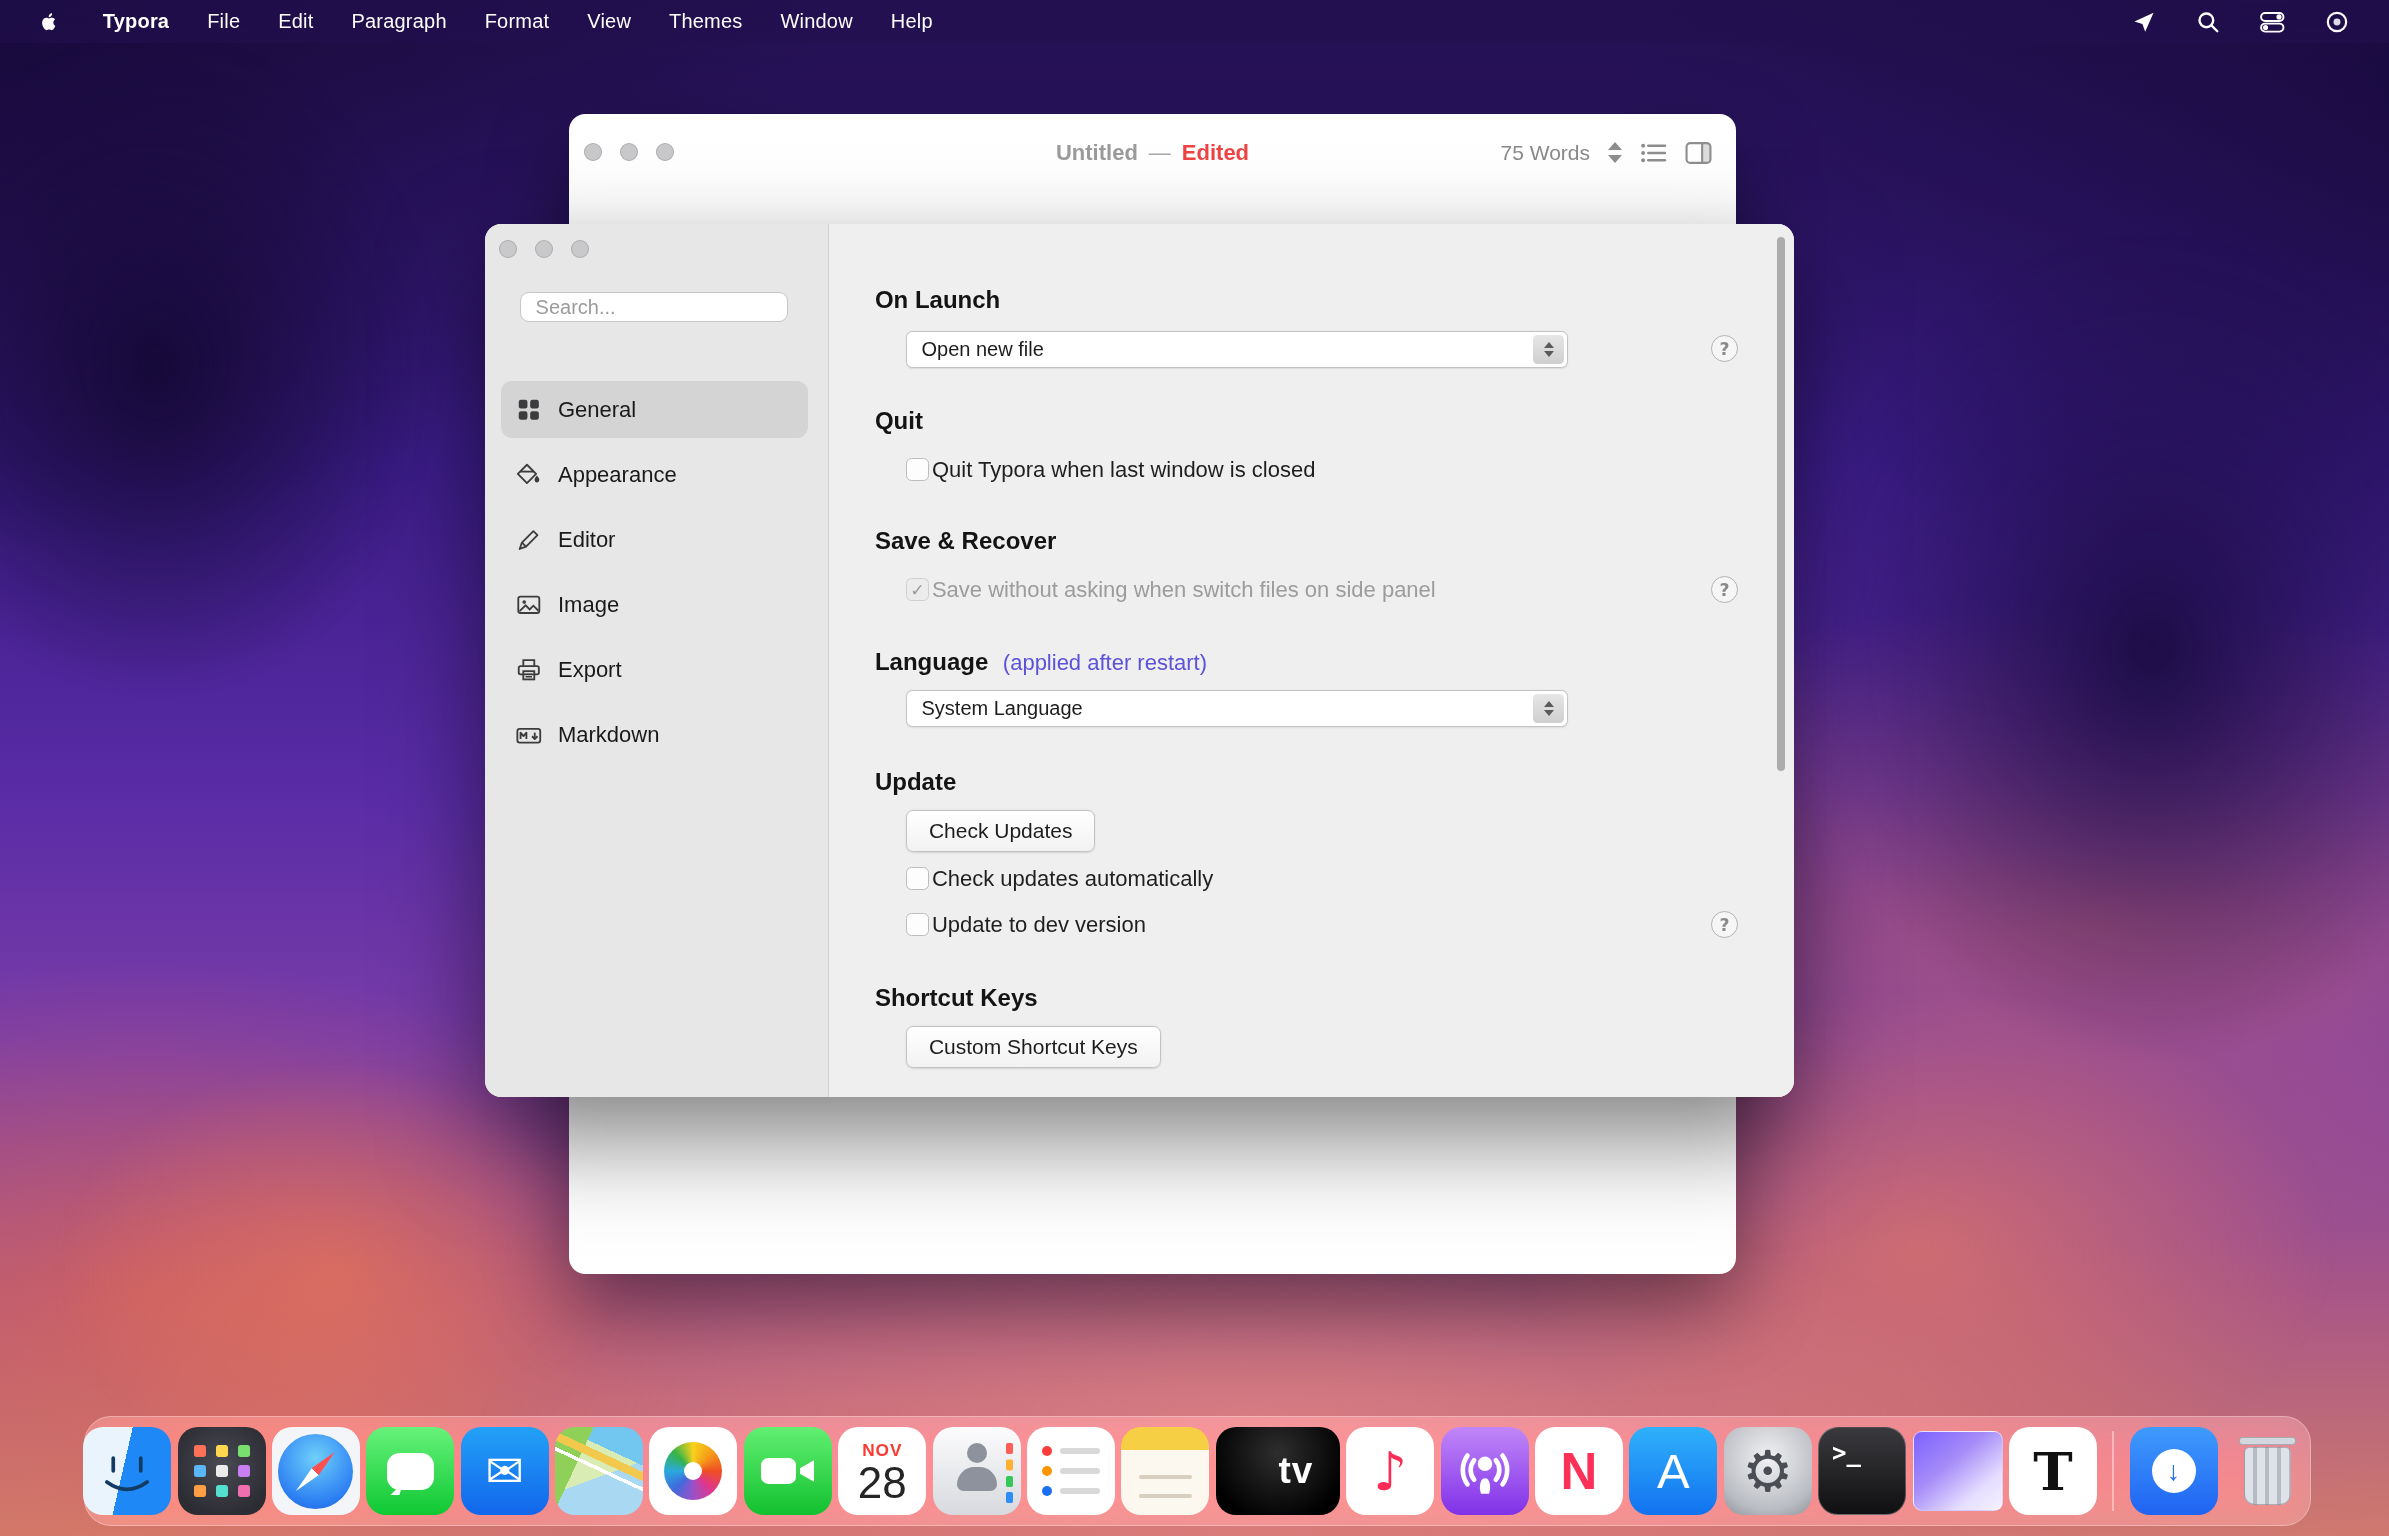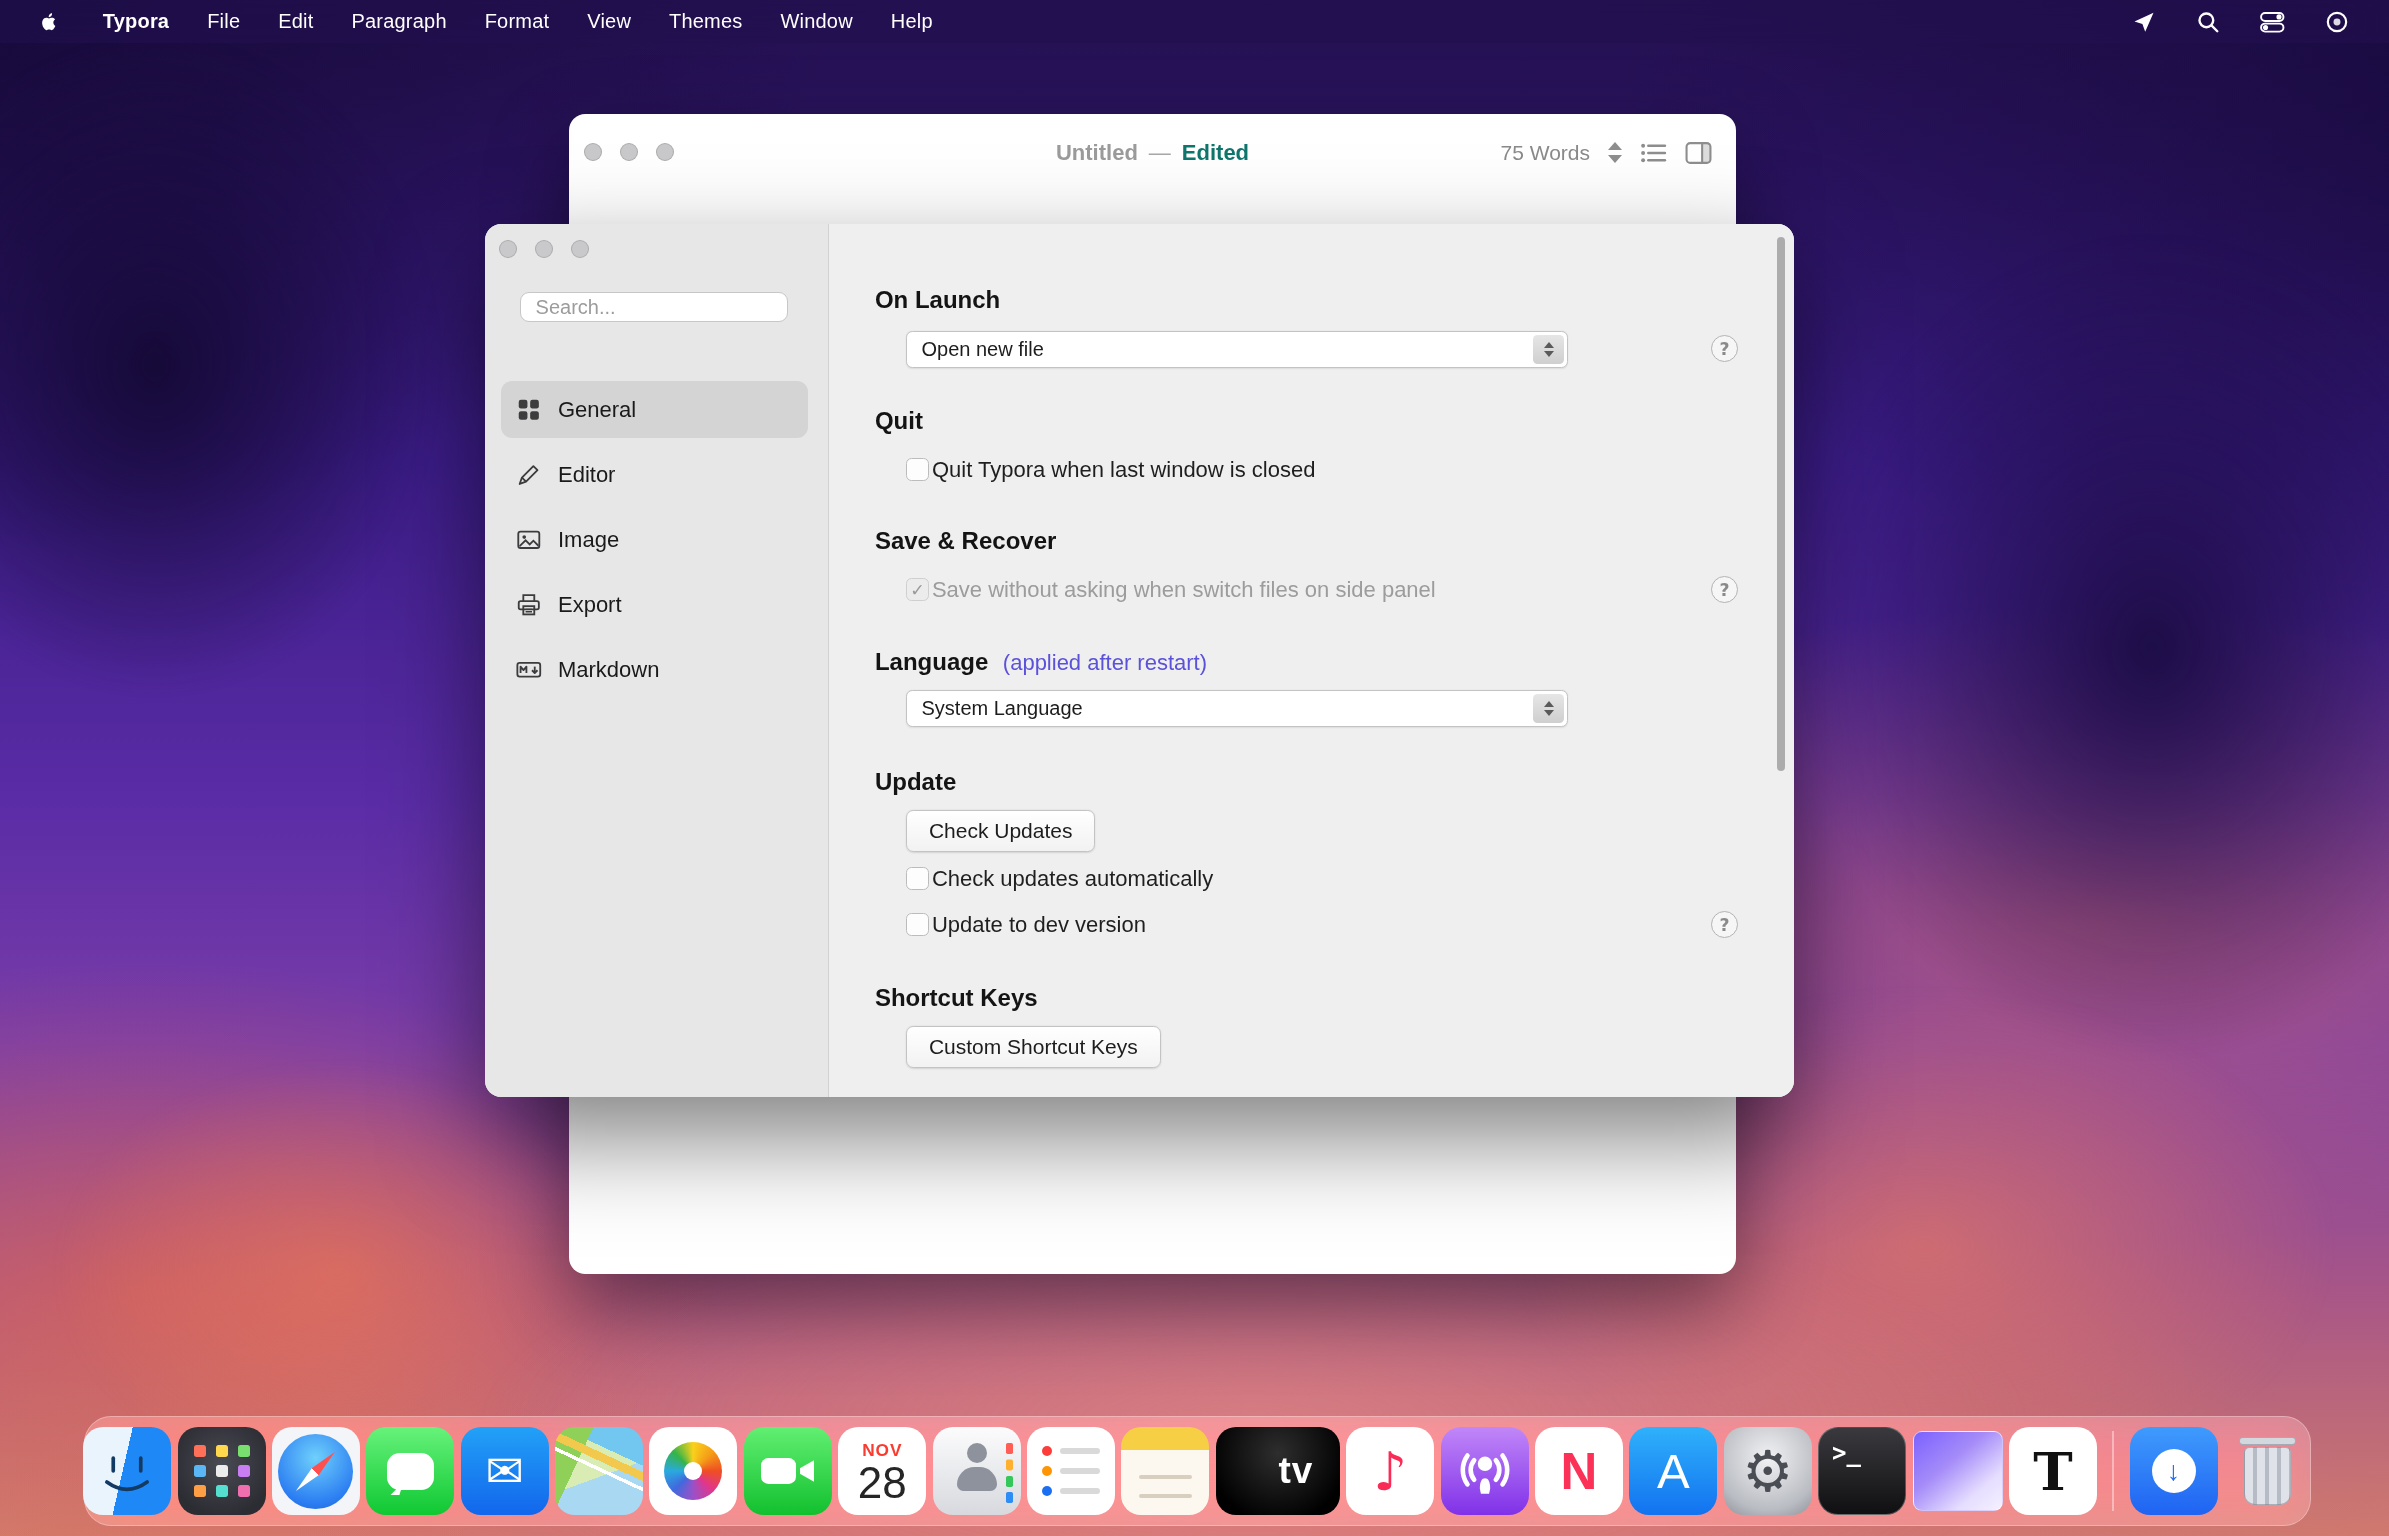--- a/index.html
+++ b/index.html
@@ -38,21 +38,21 @@
   .light{width:18px;height:18px;border-radius:50%;background:#c9c9cb;border:0.9px solid rgba(0,0,0,.14);box-sizing:border-box;}
 
   
   .doc-window{position:absolute;left:569px;top:114px;width:1167px;height:1160px;background:#fff;border-radius:16.4px;
     box-shadow:0 31px 82px rgba(0,0,0,.45);z-index:10;}
   .doc-titlebar{position:relative;height:77px;display:flex;align-items:center;justify-content:center;}
   .doc-titlebar .lights{position:absolute;left:14.6px;top:29px;}
   .doc-title{display:flex;gap:11px;font-size:22px;font-weight:600;}
   .t-main{color:#9b9b9b;}
   .t-sep{color:#a8a8a8;font-weight:400;}
-  .t-edit{color:#0f766e;}
+  .t-edit{color:#ef4444;}
   .doc-tools{position:absolute;right:24px;top:0;height:77px;display:flex;align-items:center;gap:18px;color:#8a8a8a;}
   .word-count{font-size:21px;font-weight:500;color:#8a8a8a;}
   .updown{display:flex;flex-direction:column;gap:4.6px;}
   .updown i{display:block;width:0;height:0;border-left:7.3px solid transparent;border-right:7.3px solid transparent;}
   .updown .up{border-bottom:8.2px solid #8e8e8e;}
   .updown .dn{border-top:8.2px solid #8e8e8e;}
 
   
   .prefs-window{position:absolute;left:485px;top:224px;width:1309px;height:873px;border-radius:16.4px;overflow:hidden;
     display:flex;background:#efefef;box-shadow:0 40px 100px rgba(0,0,0,.5);z-index:20;}
@@ -267,20 +267,28 @@
           <svg width="25.6" height="25.6" viewBox="0 0 28 28" fill="#3c3c3e">
               <rect x="3" y="3" width="9.5" height="9.5" rx="2.5"></rect>
               <rect x="15.5" y="3" width="9.5" height="9.5" rx="2.5"></rect>
               <rect x="3" y="15.5" width="9.5" height="9.5" rx="2.5"></rect>
               <rect x="15.5" y="15.5" width="9.5" height="9.5" rx="2.5"></rect>
             </svg>
           <span class="nlabel">General</span>
         </div>
         <div class="nav-item">
           <svg width="25.6" height="25.6" viewBox="0 0 28 28" fill="none" stroke="#3c3c3e" stroke-width="2" stroke-linejoin="round">
+              <path d="M12 3 L22 13 L12 23 L2 13 Z"></path>
+              <path d="M4.5 10.5 h15"></path>
+              <path d="M25.5 19.5 c0 1.8-1.2 3-2.6 3 s-2.6-1.2-2.6-3 c0-1.8 2.6-4.6 2.6-4.6 s2.6 2.8 2.6 4.6 z" fill="#3c3c3e" stroke="none"></path>
+            </svg>
+          <span class="nlabel">Appearance</span>
+        </div>
+        <div class="nav-item">
+          <svg width="25.6" height="25.6" viewBox="0 0 28 28" fill="none" stroke="#3c3c3e" stroke-width="2" stroke-linejoin="round">
               <path d="M4 24 l2.5-7 L19 4.5 l4.5 4.5 L11 21.5 Z"></path>
               <path d="M6.5 17 l4.5 4.5"></path>
             </svg>
           <span class="nlabel">Editor</span>
         </div>
         <div class="nav-item">
           <svg width="25.6" height="25.6" viewBox="0 0 28 28" fill="none" stroke="#3c3c3e" stroke-width="2">
               <rect x="2.5" y="5" width="23" height="18" rx="2.5"></rect>
               <circle cx="9" cy="11" r="2" fill="#3c3c3e" stroke="none"></circle>
               <path d="M4 21 l6.5-6.5 4.5 4.5 4-4 5.5 5.5"></path>

